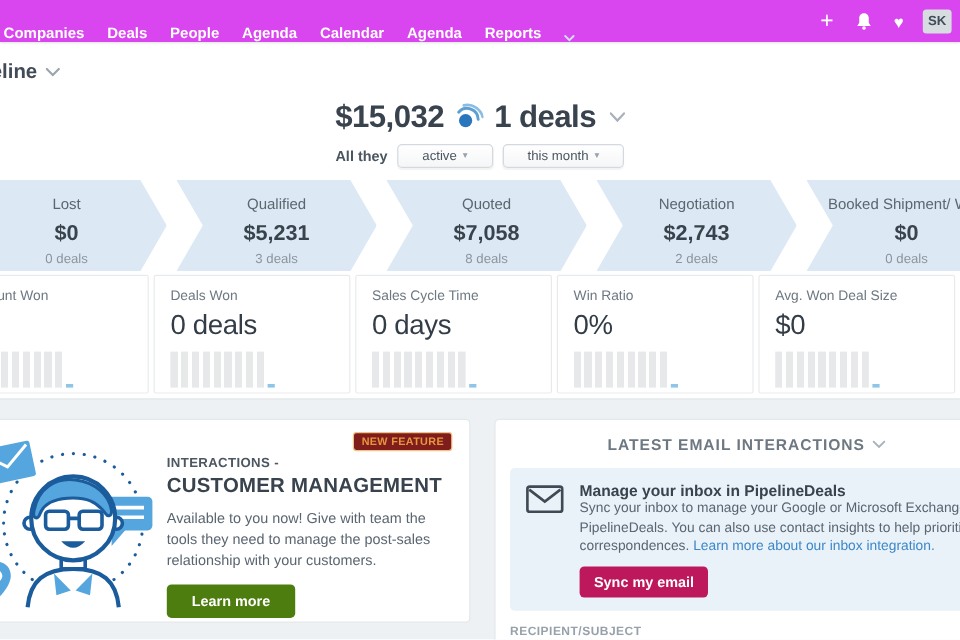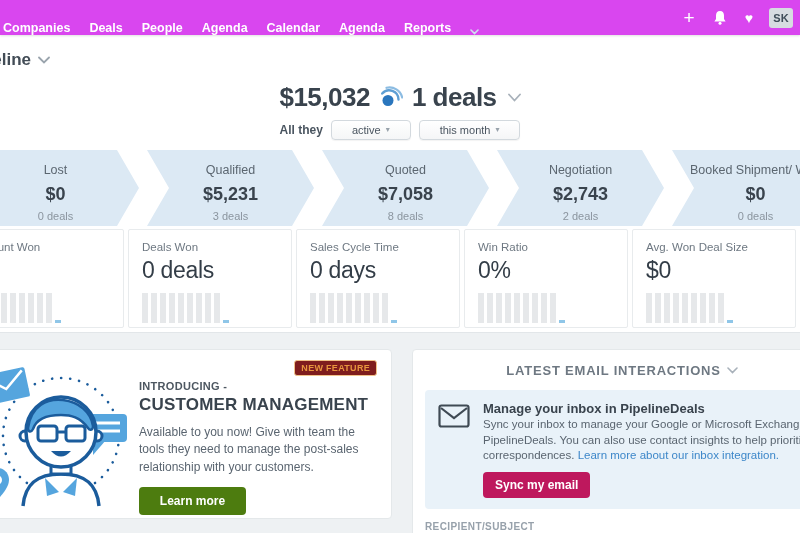--- a/index.html
+++ b/index.html
@@ -240,21 +240,21 @@
           <rect x="49" y="70" width="19" height="15" rx="3" fill="#fff" stroke="#1b5c9c" stroke-width="3"></rect>
           <rect x="77" y="70" width="19" height="15" rx="3" fill="#fff" stroke="#1b5c9c" stroke-width="3"></rect>
           <line x1="68" y1="76" x2="77" y2="76" stroke="#1b5c9c" stroke-width="3"></line>
           <path d="M62 95 Q72 106 82 95 Z" fill="#1b5c9c"></path>
           <path d="M56 122 L70 136 L58 140 Z" fill="#55a5de"></path>
           <path d="M88 122 L74 136 L86 140 Z" fill="#55a5de"></path>
         </g>
       </svg>
     </span>
     <div class="feature-body">
-      <div class="kicker">INTRODUCING -</div>
+      <div class="kicker">INTERACTIONS -</div>
       <div class="feature-title">CUSTOMER MANAGEMENT</div>
       <div class="feature-para">Available to you now! Give with team the tools they need to manage the post-sales relationship with your customers.</div>
       <span class="btn-blue">Learn more</span>
     </div>
   </div>
 
   <div class="card email-card">
     <div class="email-head">
       <span class="email-head-label">LATEST EMAIL INTERACTIONS</span>
       <svg width="11" height="7" viewBox="0 0 11 7">

